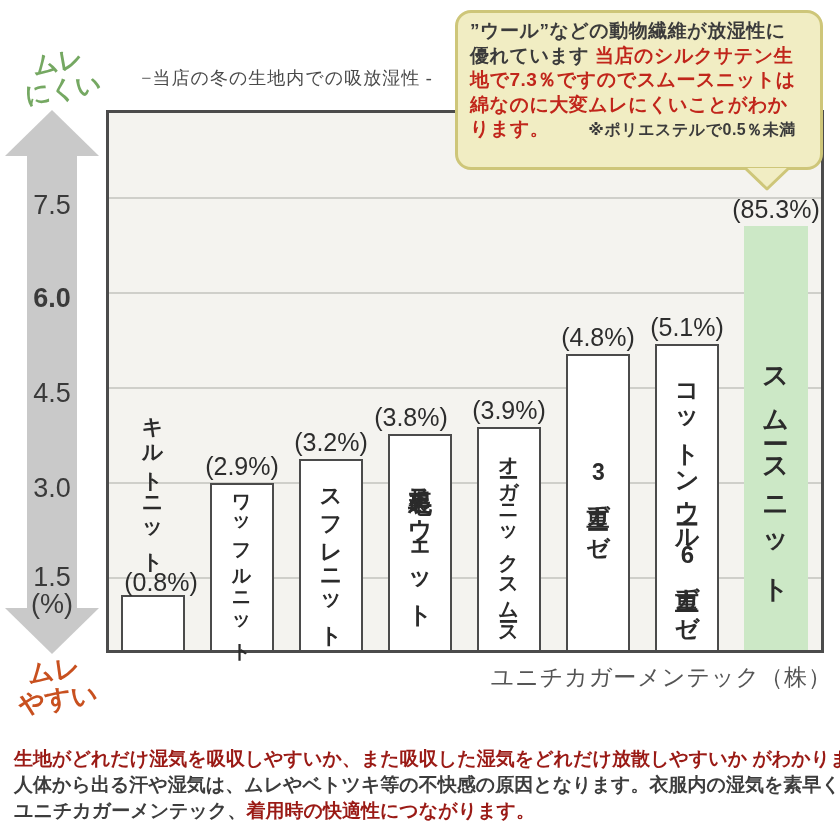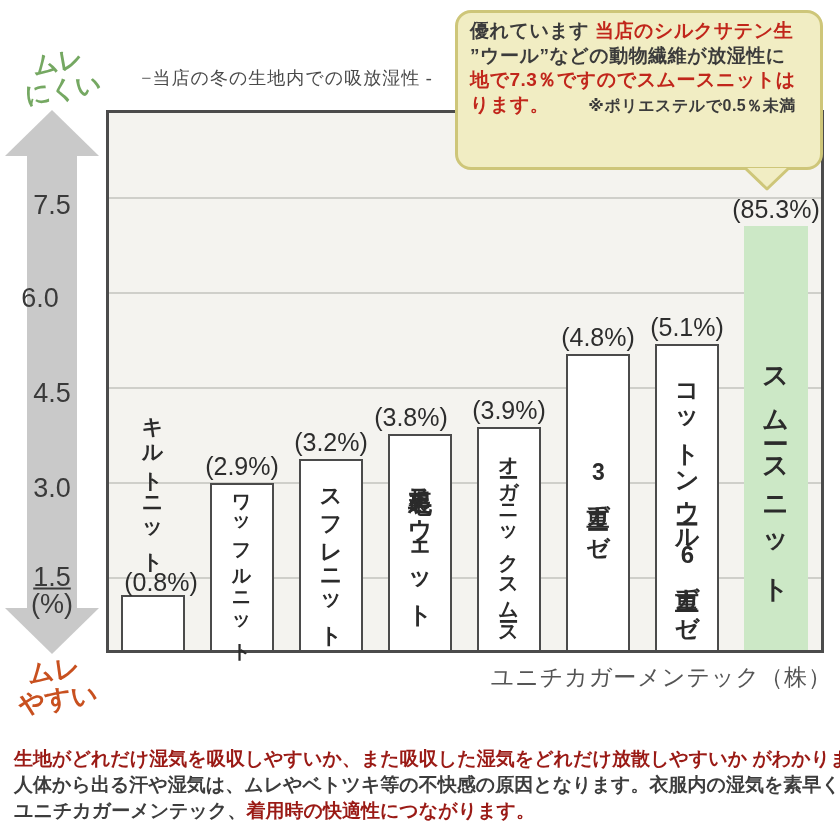--- a/index.html
+++ b/index.html
@@ -69,24 +69,24 @@
   <div class="arrow-shaft"></div>
   <div class="arrow-head down"></div>
 
   <div class="dir-label dir-bottom">
     <div>ムレ</div>
     <div>やすい</div>
   </div>
 
   <div id="ticks">
       <div class="tick" style="left: 52px; top: 205px;">7.5</div>
-      <div class="tick" style="left: 40px; top: 298px;">6.0</div>
+      <div class="tick" style="left: 52px; top: 298px; font-weight: bold;">6.0</div>
       <div class="tick" style="left: 52px; top: 393px;">4.5</div>
       <div class="tick" style="left: 52px; top: 488px;">3.0</div>
-      <div class="tick" style="left: 52px; top: 577px; text-decoration: underline;">1.5</div>
+      <div class="tick" style="left: 52px; top: 577px;">1.5</div>
       <div class="tick" style="left: 52px; top: 604px;">(%)</div>
     </div>
 
   <div class="plot" id="plot">
       <div class="grid" style="top: 84px;"></div>
       <div class="grid" style="top: 179px;"></div>
       <div class="grid" style="top: 274px;"></div>
       <div class="grid" style="top: 369px;"></div>
       <div class="grid" style="top: 464px;"></div>
       <div class="bar" style="left: 12px; height: 55px;"></div>
@@ -116,23 +116,24 @@
         <div class="bar-name" style="font-size: 24px; letter-spacing: 1px;">コットンウール<span class="upright">6</span>重ガーゼ</div>
       </div>
       <div class="val" style="left: 578px; bottom: 308px; text-align: center;">(5.1%)</div>
       <div class="bar hl" style="left: 635px; height: 424px; padding-top: 125px;">
         <div class="bar-name" style="font-size: 26px; letter-spacing: 10px;">スムースニット</div>
       </div>
       <div class="val" style="left: 667px; bottom: 426px;">(85.3%)</div>
     </div>
 
   <div class="bubble" id="bubble">
+      <div class="line"><span class="dark">”ウール”などの動物繊維が放湿性に</span></div>
       <div class="line"><span class="dark">優れています </span><span class="red">当店のシルクサテン生</span></div>
-      <div class="line"><span class="dark">”ウール”などの動物繊維が放湿性に</span></div>
       <div class="line"><span class="red">地で7.3％ですのでスムースニットは</span></div>
+      <div class="line"><span class="red">綿なのに大変ムレにくいことがわか</span></div>
       <div class="line"><span class="red">ります。</span><span class="dark">　　</span><span class="note">※ポリエステルで0.5％未満</span></div>
     </div>
   <svg class="tail" width="46" height="26">
     <path d="M1,1 L23,22 L45,1" fill="#f1edc3" stroke="#cec679" stroke-width="3" stroke-linejoin="round"></path>
   </svg>
 
   <div class="credit serif">ユニチカガーメンテック（株）</div>
 
   <div class="footer" id="footer">
       <div class="line"><span class="red">生地がどれだけ湿気を吸収しやすいか、また吸収した湿気をどれだけ放散しやすいか がわかります</span></div>

